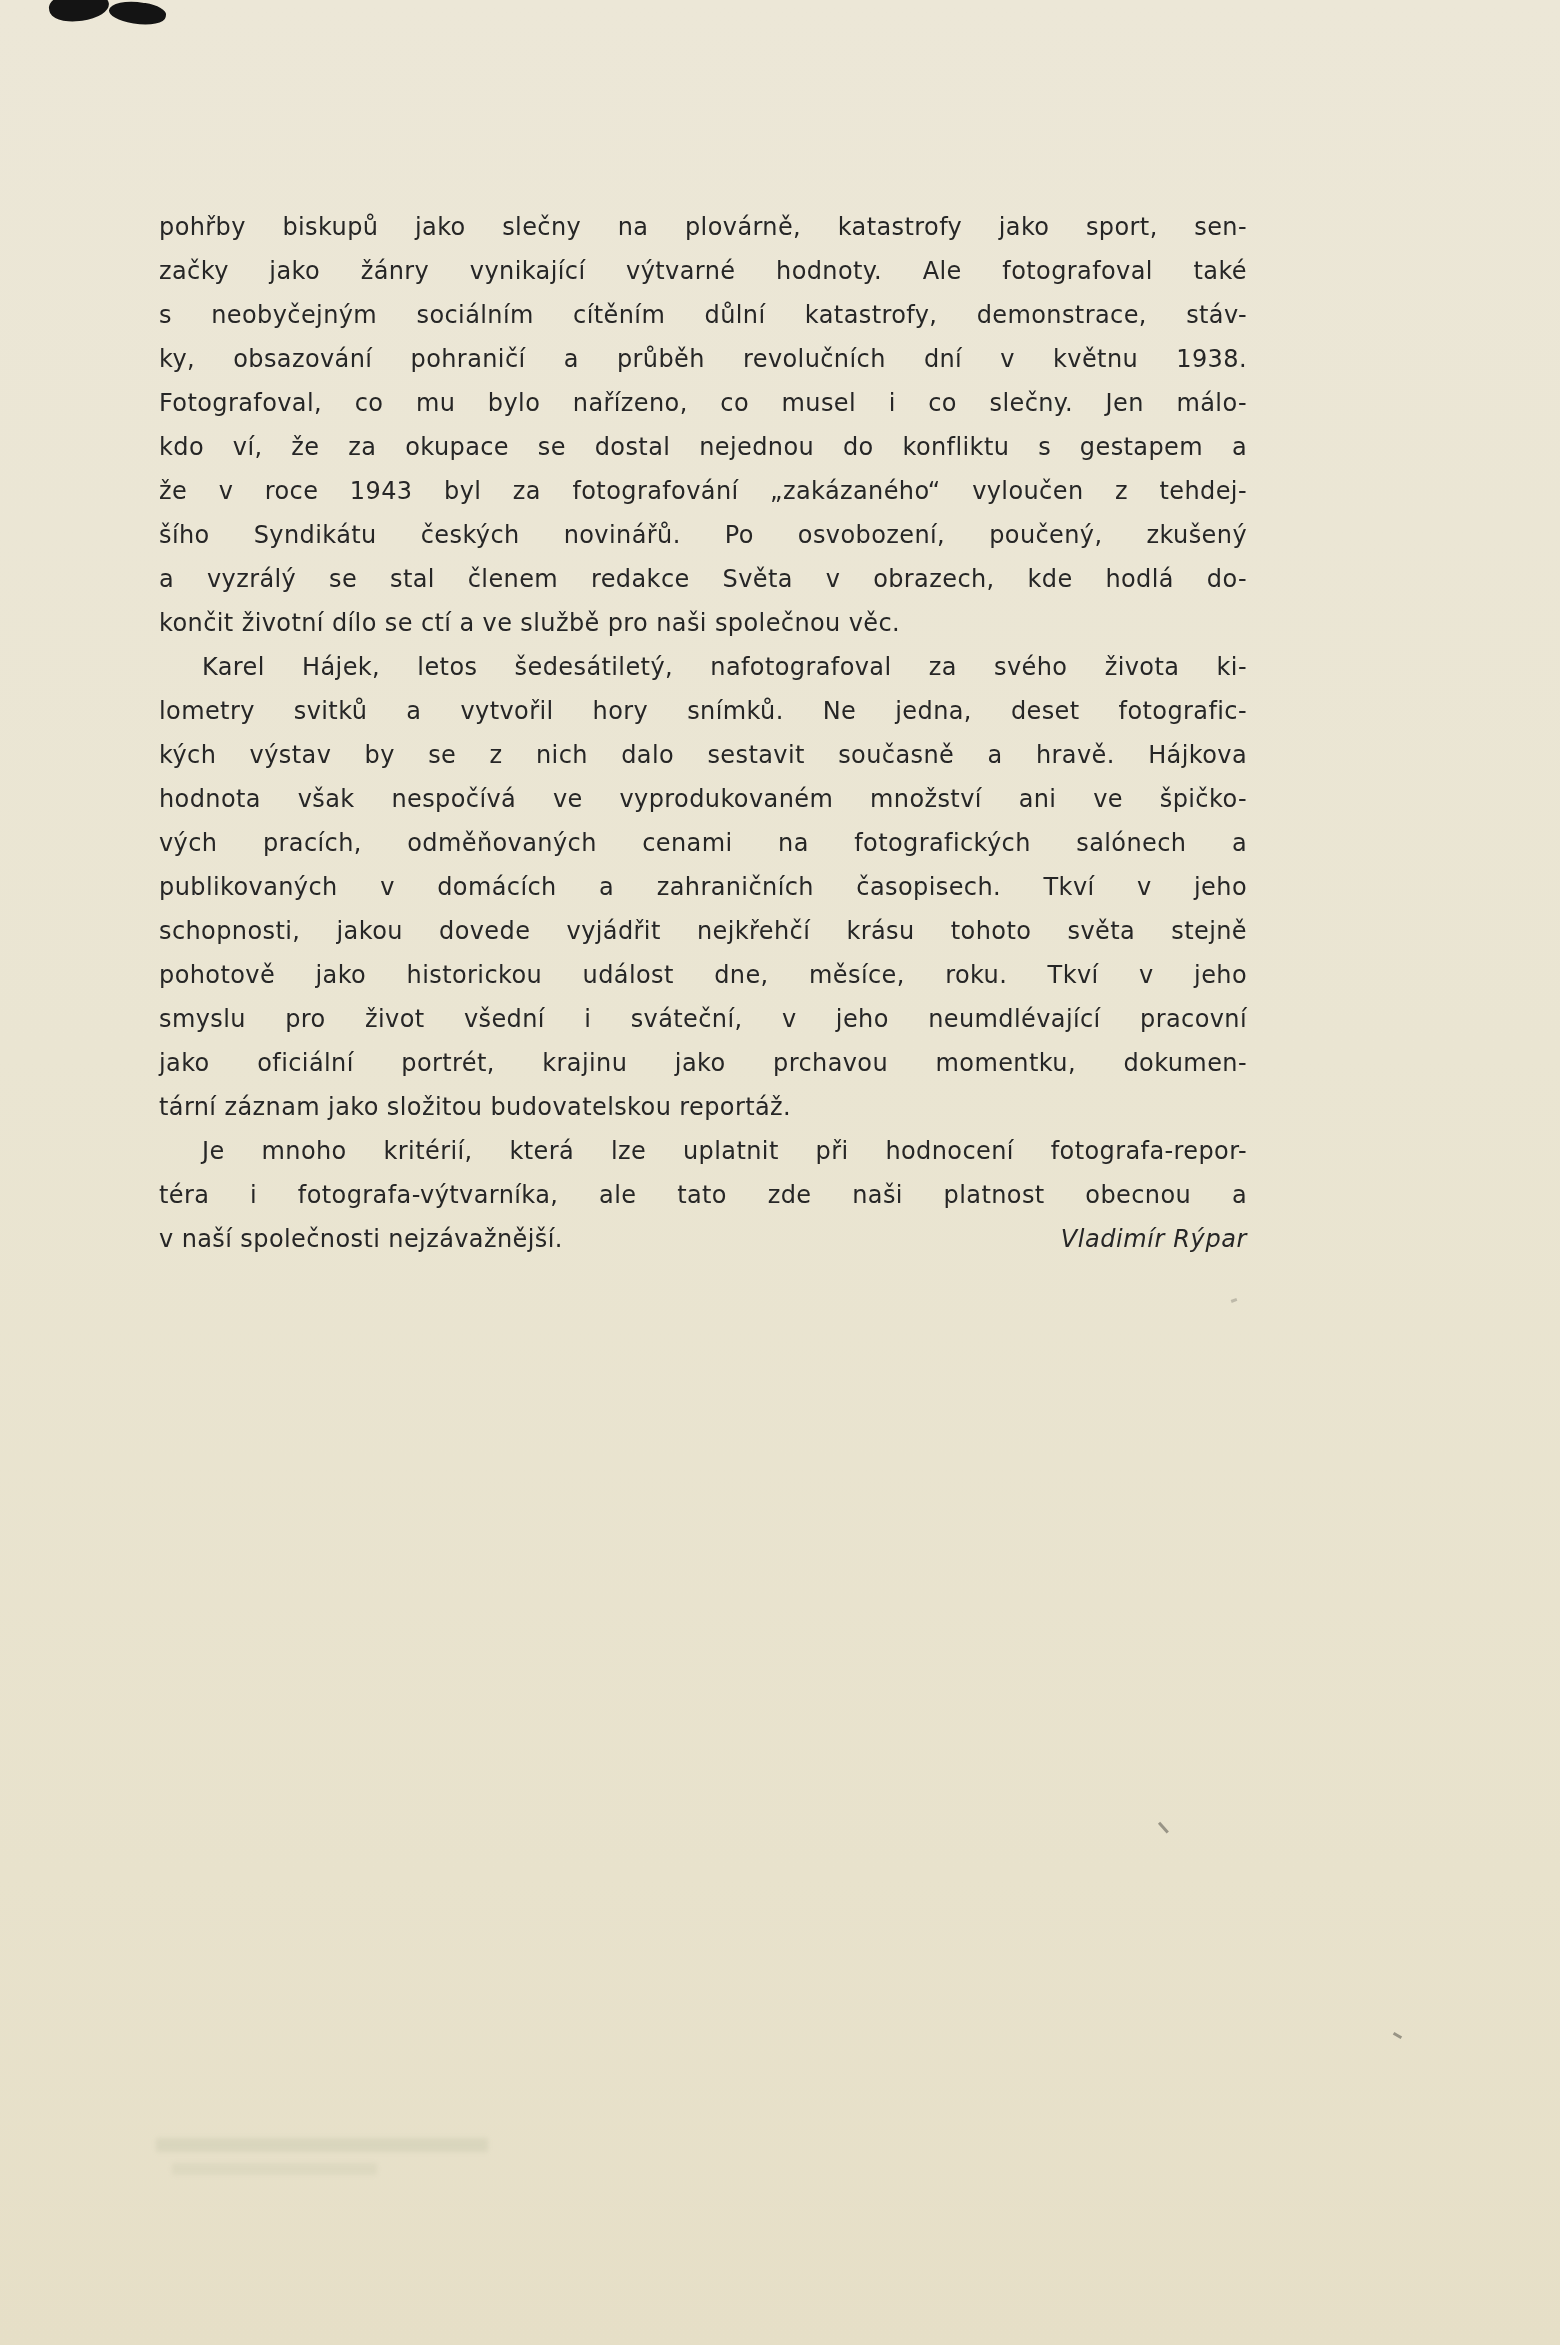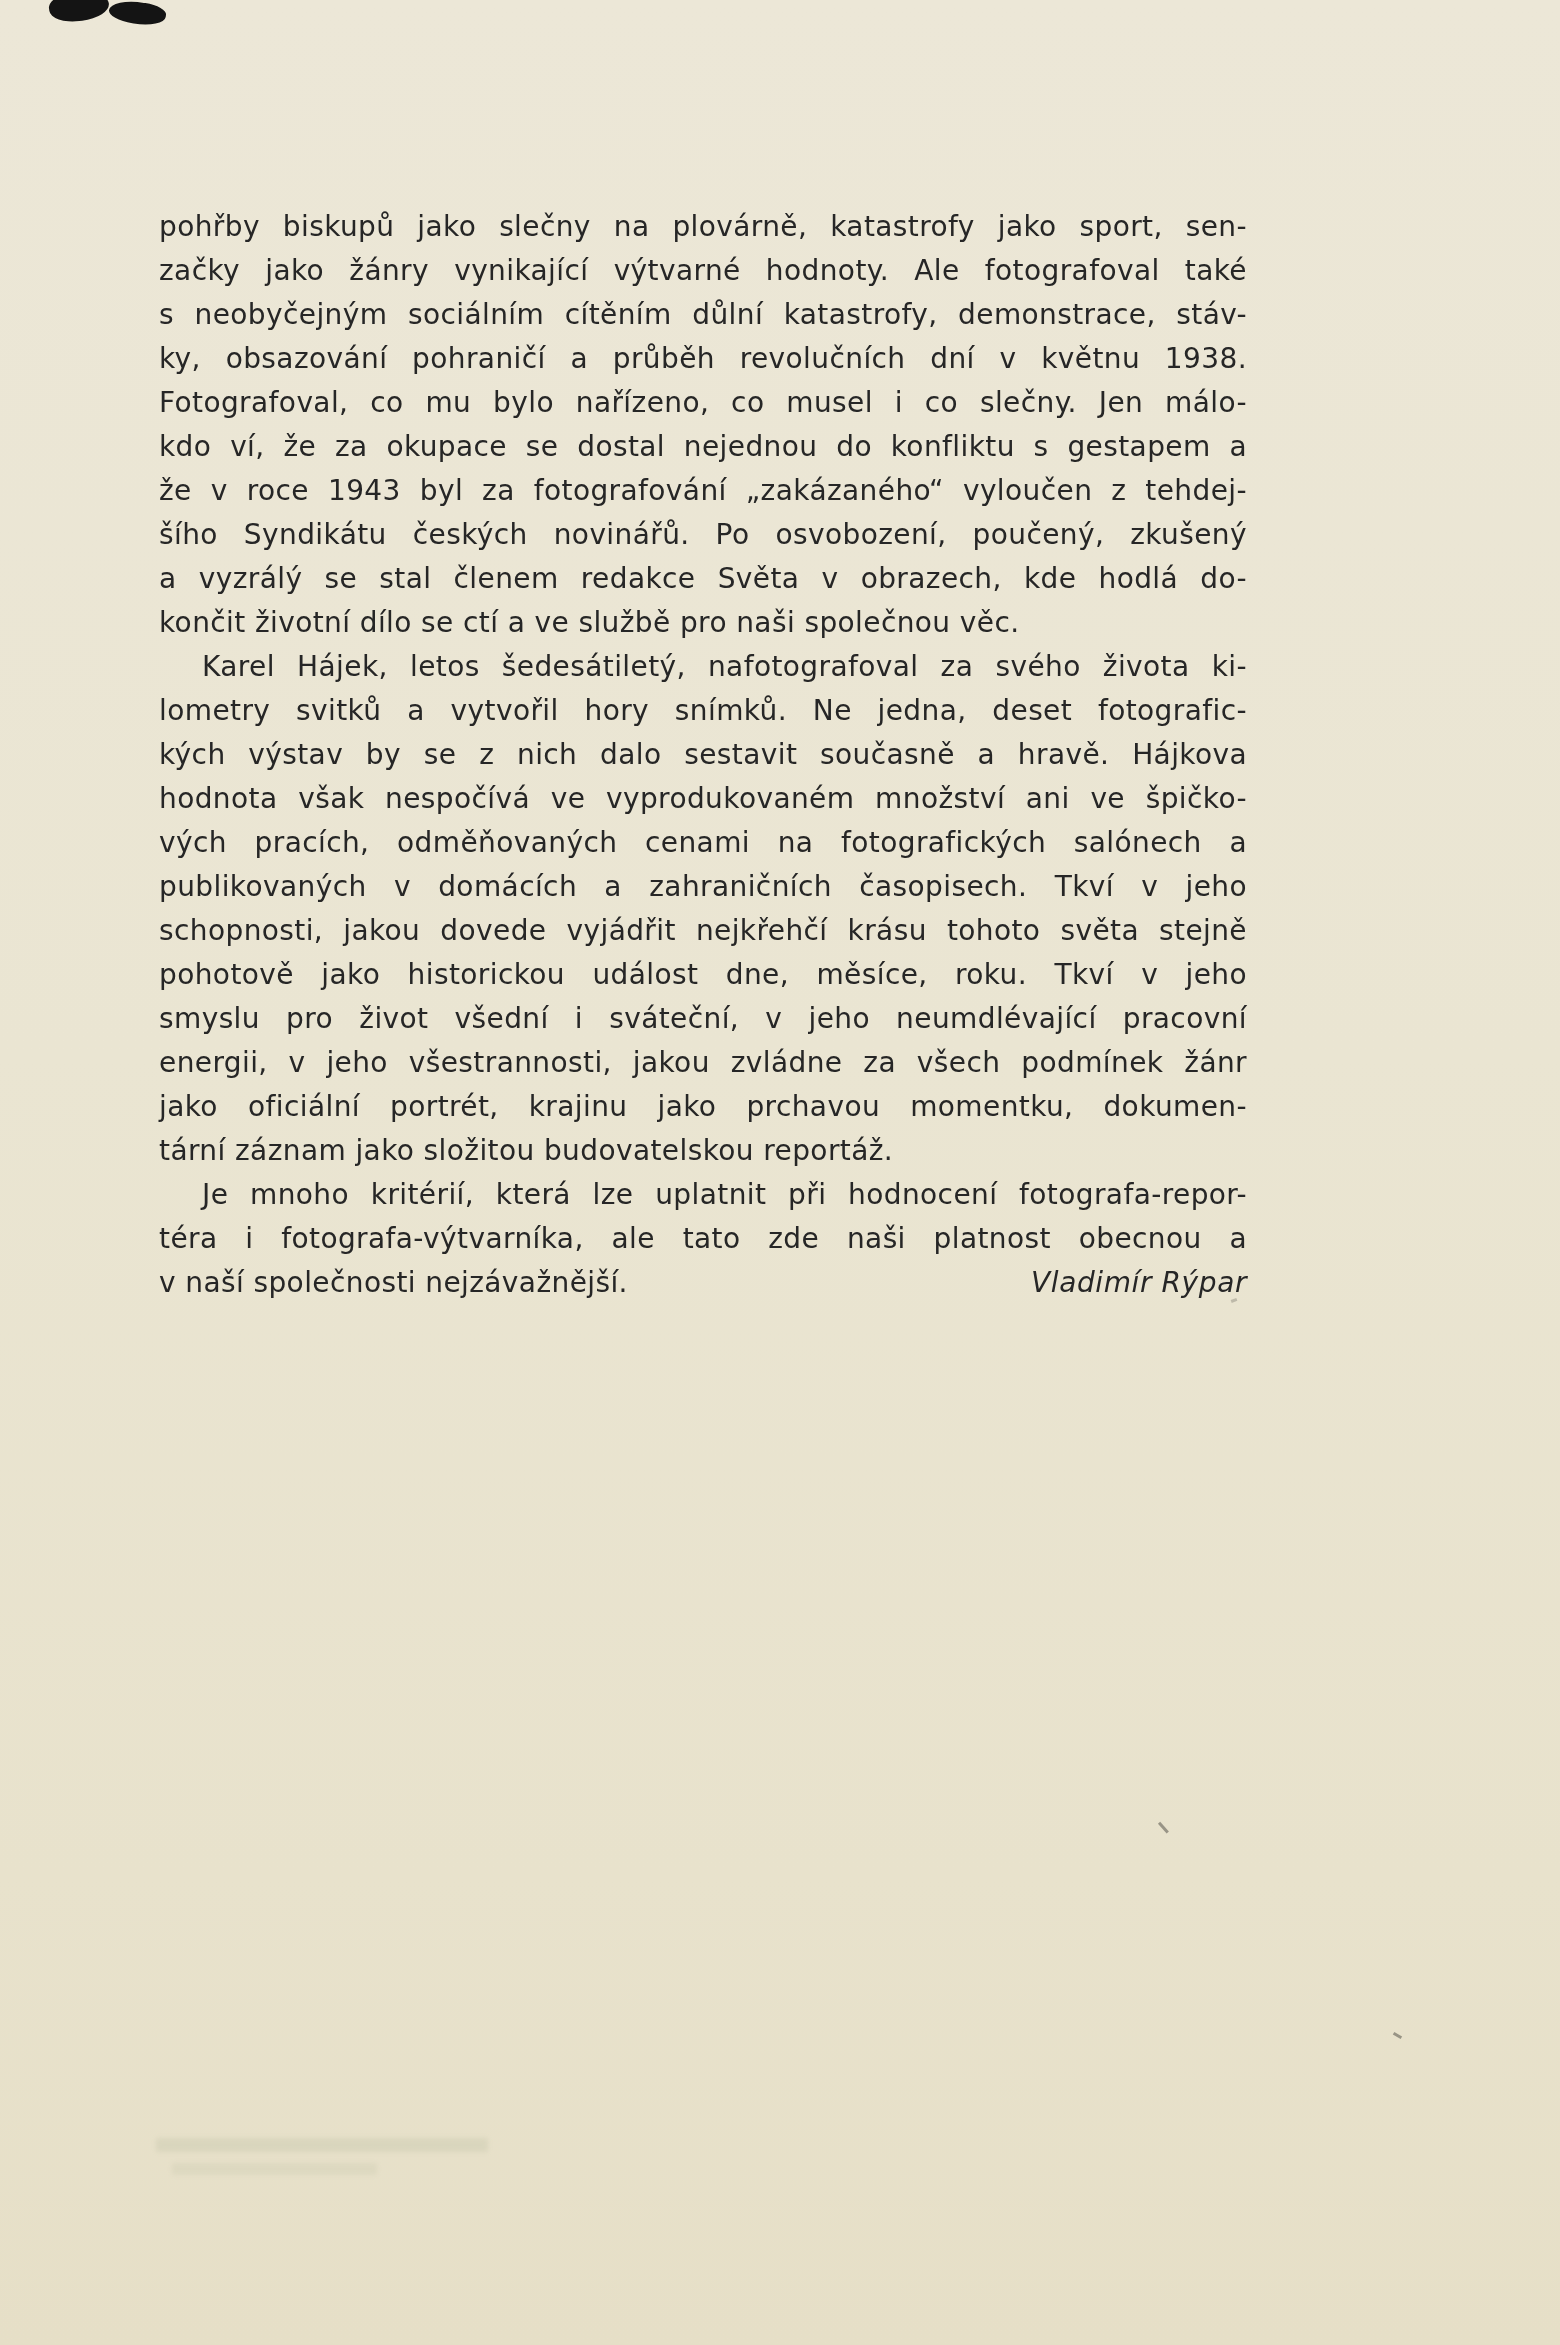--- a/index.html
+++ b/index.html
@@ -23,21 +23,21 @@
     position: absolute;
     left: 159px;
     top: 205px;
     width: 1088px;
   }
   .para {
     margin: 0;
   }
   .line {
     margin: 0;
-    font-size: 28px;
+    font-size: 24px;
     line-height: 44px;
     letter-spacing: 0.4px;
     color: #262626;
     text-align: justify;
     text-align-last: justify;
     text-justify: inter-word;
     hyphens: none;
     white-space: nowrap;
   }
   .line.last {
@@ -108,21 +108,20 @@
     <div class="para">
       <p class="line indent">Karel Hájek, letos šedesátiletý, nafotografoval za svého života ki-</p>
       <p class="line">lometry svitků a vytvořil hory snímků. Ne jedna, deset fotografic-</p>
       <p class="line">kých výstav by se z nich dalo sestavit současně a hravě. Hájkova</p>
       <p class="line">hodnota však nespočívá ve vyprodukovaném množství ani ve špičko-</p>
       <p class="line">vých pracích, odměňovaných cenami na fotografických salónech a</p>
       <p class="line">publikovaných v domácích a zahraničních časopisech. Tkví v jeho</p>
       <p class="line">schopnosti, jakou dovede vyjádřit nejkřehčí krásu tohoto světa stejně</p>
       <p class="line">pohotově jako historickou událost dne, měsíce, roku. Tkví v jeho</p>
       <p class="line">smyslu pro život všední i sváteční, v jeho neumdlévající pracovní</p>
-      <p class="line">energii, v jeho všestrannosti, jakou zvládne za všech podmínek žánr</p>
       <p class="line">jako oficiální portrét, krajinu jako prchavou momentku, dokumen-</p>
       <p class="line last">tární záznam jako složitou budovatelskou reportáž.</p>
     </div>
 
     <div class="para">
       <p class="line indent">Je mnoho kritérií, která lze uplatnit při hodnocení fotografa-repor-</p>
       <p class="line">téra i fotografa-výtvarníka, ale tato zde naši platnost obecnou a</p>
       <p class="line last sig-line">
         <span>v naší společnosti nejzávažnější.</span>
         <span class="signature">Vladimír Rýpar</span>

